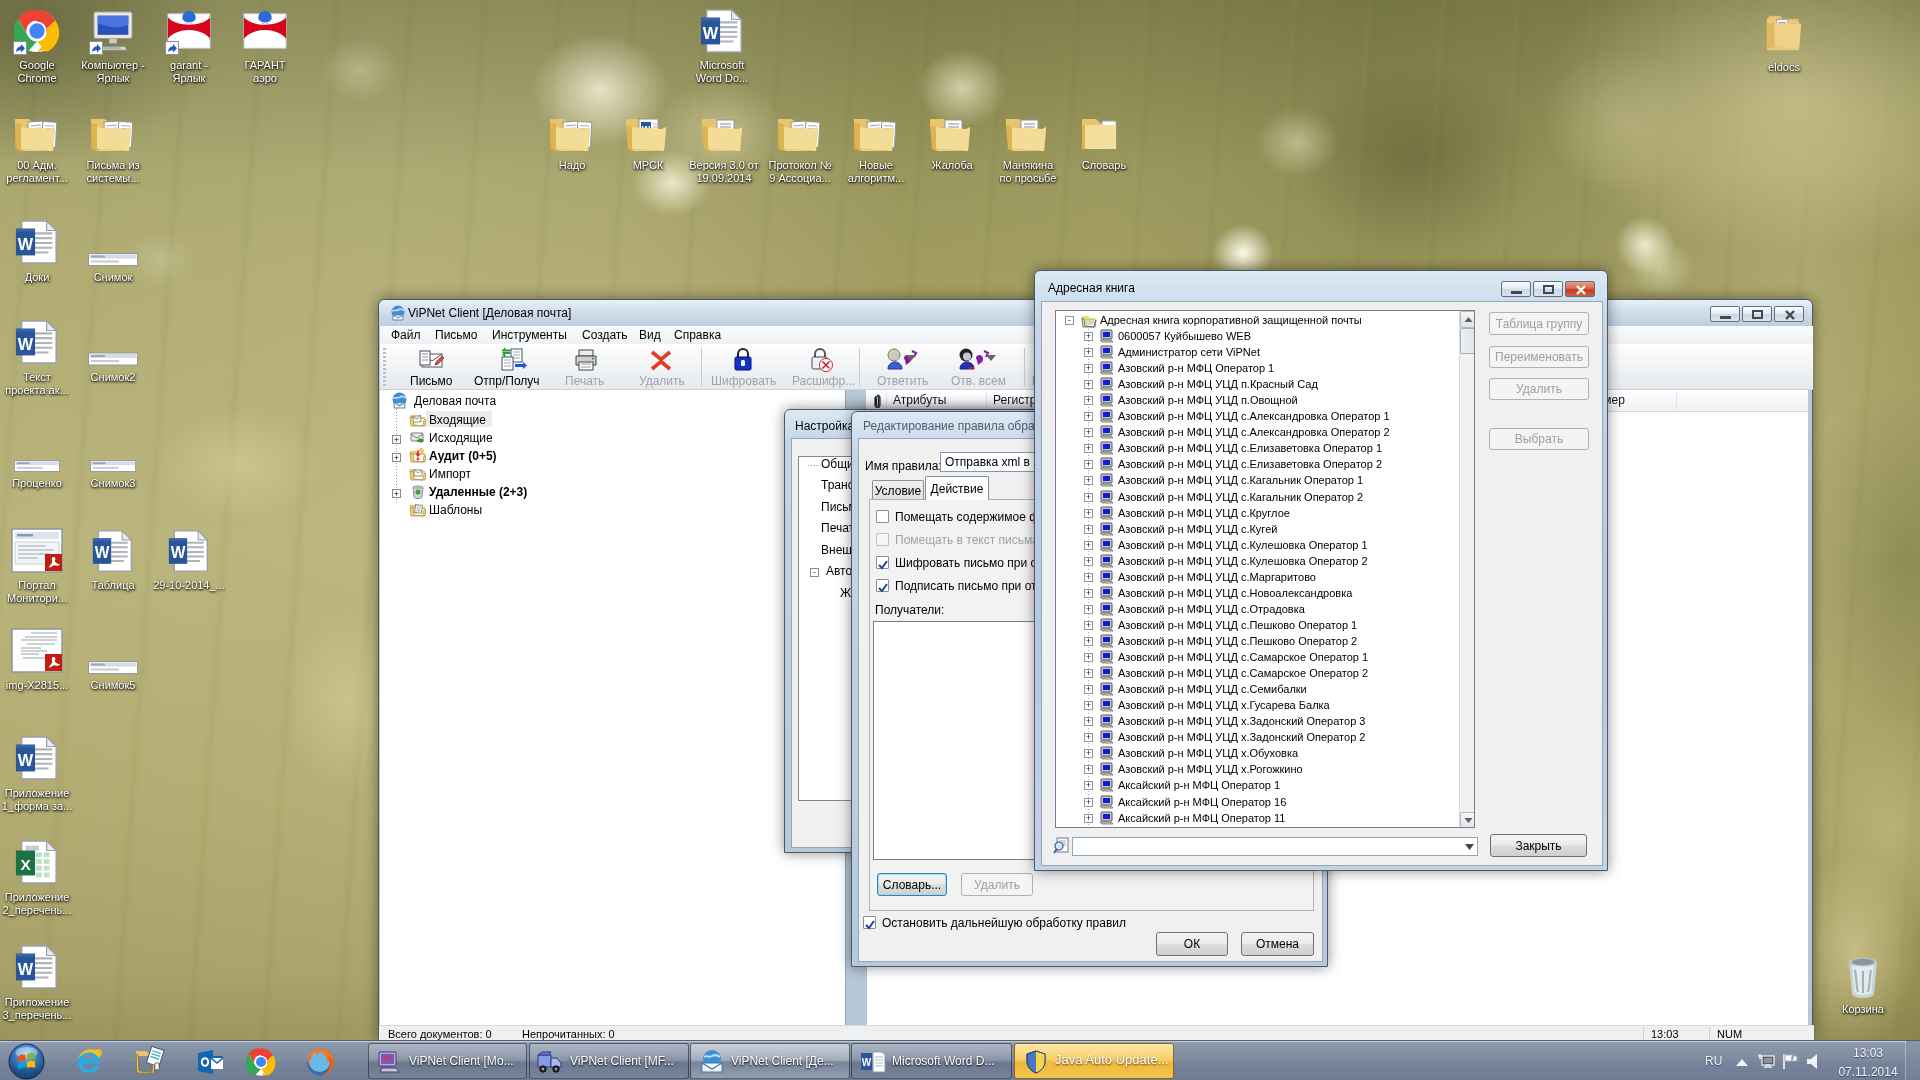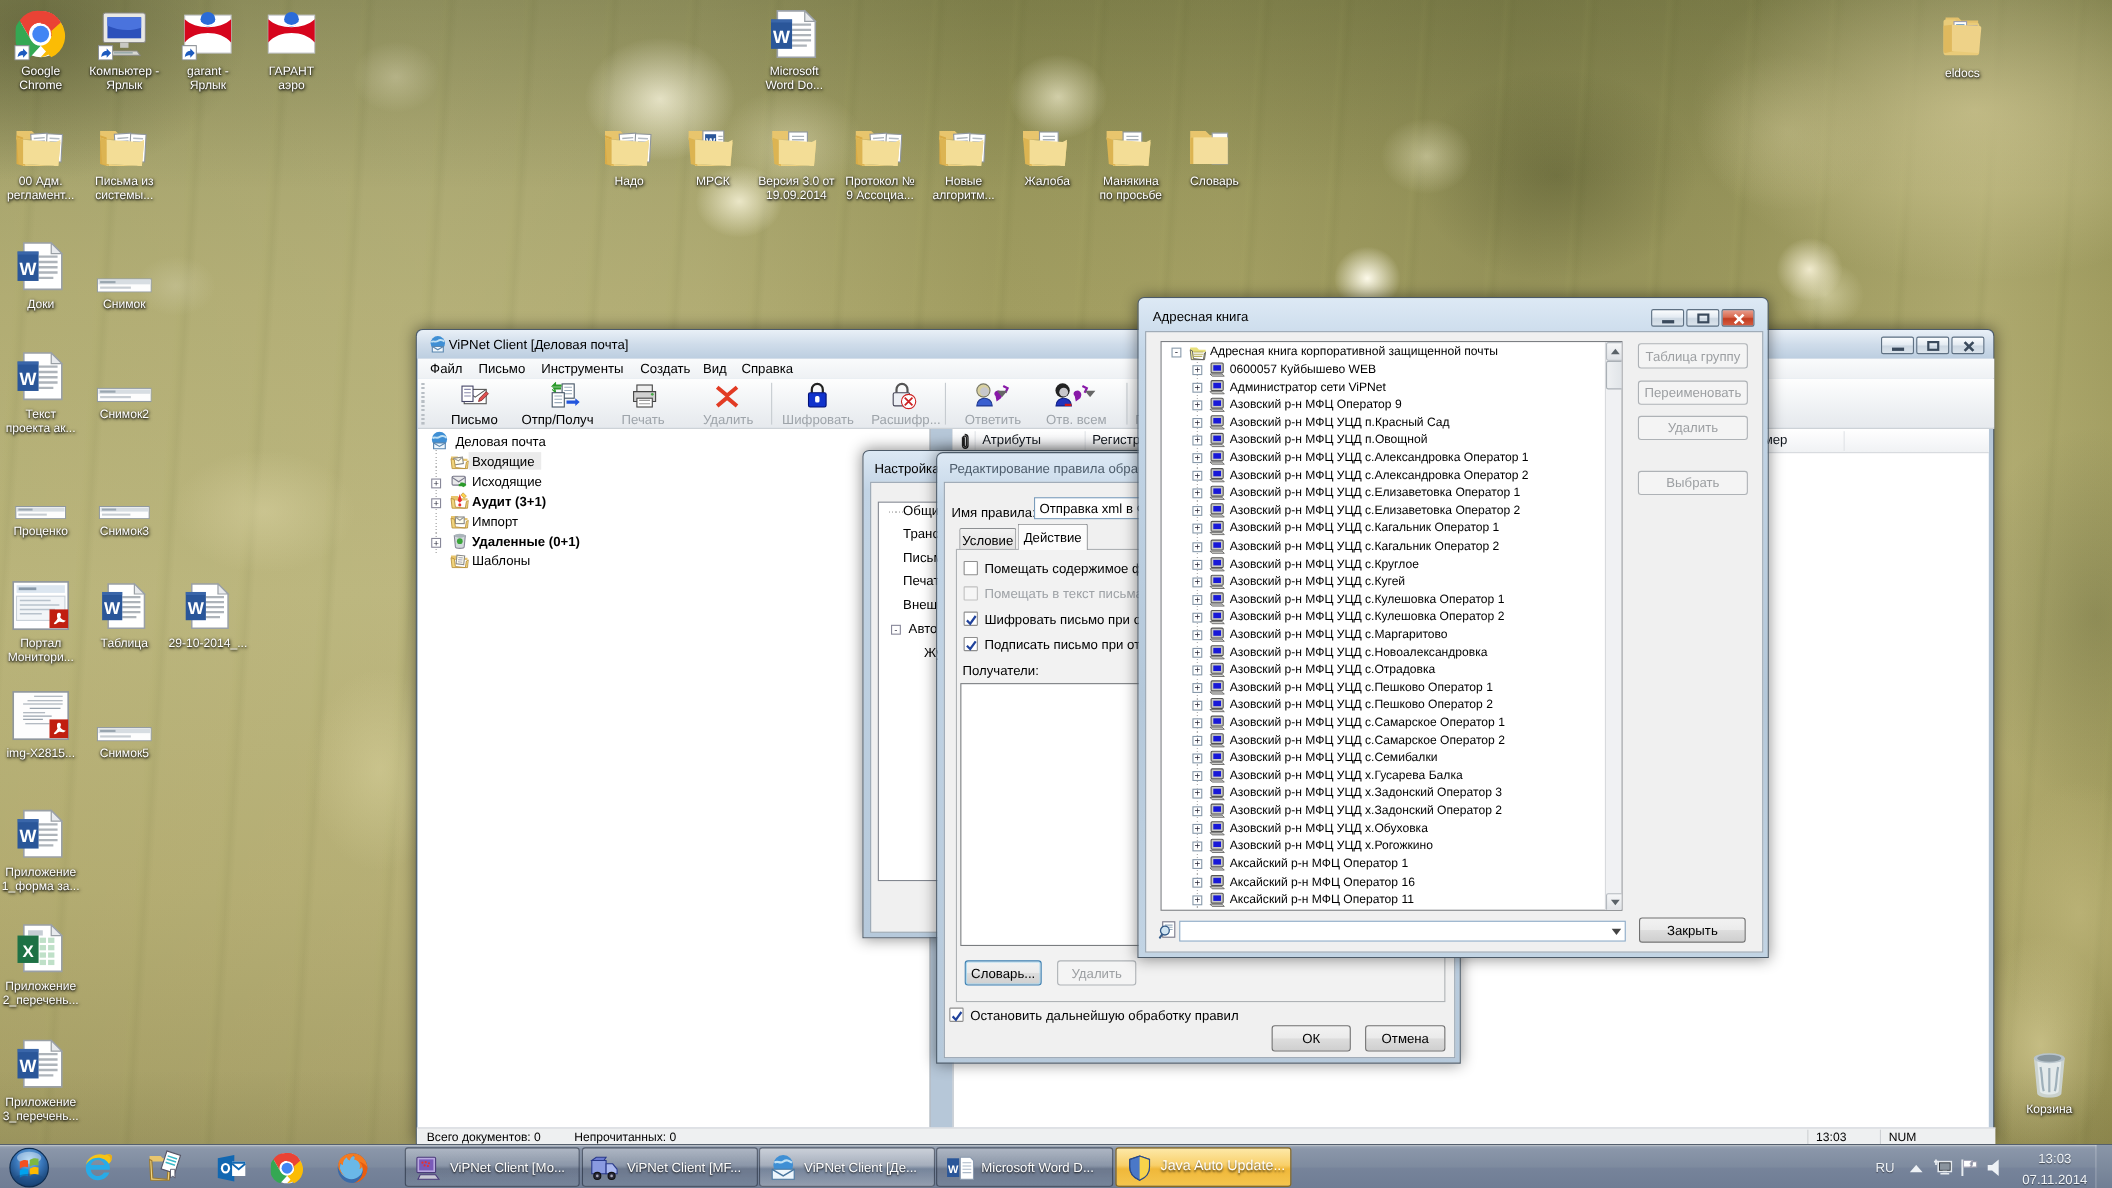--- a/index.html
+++ b/index.html
@@ -545,35 +545,35 @@
       </svg>
   <div class="t12" style="left:49px;top:41px">Исходящие</div>
   <div class="abs" style="left:12px;top:63px;width:9px;height:9px;background:#fff;border:1px solid #889;font:8px/7px monospace;text-align:center;color:#334">+</div>
   <svg class="abs" style="left:29px;top:57px" width="17" height="16" viewBox="0 0 17 16">
         <path d="M1 4h6l2 2h7v2H1z" fill="#e8c56d"></path>
         <path d="M1 6l3 1 1 7 9 1 1-6 2-1-1 7H2z" fill="#f0d47e" stroke="#b8913c" stroke-width=".8"></path>
         <path d="M9 2l2 6-2 2-2-2z" fill="#e83030"></path>
         <circle cx="9" cy="12" r="1.4" fill="#e83030"></circle>
         <path d="M12 1l3 3-2 2-3-3z" fill="#ffd24a" stroke="#b8913c" stroke-width=".6"></path>
       </svg>
-  <div class="t12" style="left:49px;top:59px;font-weight:bold">Аудит (3+1)</div>
+  <div class="t12" style="left:49px;top:59px;font-weight:bold">Аудит (0+5)</div>
   <svg class="abs" style="left:29px;top:75px" width="17" height="16" viewBox="0 0 17 16">
         <path d="M1 4h6l2 2h7v2H1z" fill="#e8c56d"></path>
         <rect x="5" y="5" width="8" height="6" fill="#fffef0" stroke="#888"></rect>
         <path d="M5 5l4 3 4-3" fill="none" stroke="#999"></path>
         <path d="M1 6l3 1 1 7 9 1 1-6 2-1-1 7H2z" fill="#f0d47e" stroke="#b8913c" stroke-width=".8"></path>
       </svg>
   <div class="t12" style="left:49px;top:77px">Импорт</div>
   <div class="abs" style="left:12px;top:99px;width:9px;height:9px;background:#fff;border:1px solid #889;font:8px/7px monospace;text-align:center;color:#334">+</div>
   <svg class="abs" style="left:29px;top:93px" width="17" height="16" viewBox="0 0 17 16">
         <path d="M4 4l1 10c0 .8 2 1.5 4 1.5s4-.7 4-1.5l1-10z" fill="#d2d8dc" stroke="#889"></path>
         <ellipse cx="9" cy="4" rx="5" ry="1.8" fill="#aab4ba"></ellipse>
         <circle cx="9" cy="9" r="2.6" fill="#3aa43a"></circle>
       </svg>
-  <div class="t12" style="left:49px;top:95px;font-weight:bold">Удаленные (0+1)</div>
+  <div class="t12" style="left:49px;top:95px;font-weight:bold">Удаленные (2+3)</div>
   <svg class="abs" style="left:29px;top:111px" width="17" height="16" viewBox="0 0 17 16">
         <path d="M1 4h6l2 2h7v2H1z" fill="#e8c56d"></path>
         <g transform="rotate(6 10 8)">
           <rect x="6" y="4" width="7" height="8" fill="#fffef0" stroke="#888"></rect>
           <path d="M7.5 6h4M7.5 8h4M7.5 10h4" stroke="#aab"></path>
         </g>
         <path d="M1 6l3 1 1 7 9 1 1-6 2-1-1 7H2z" fill="#f0d47e" stroke="#b8913c" stroke-width=".8"></path>
       </svg>
   <div class="t12" style="left:49px;top:113px">Шаблоны</div>
  </div>
@@ -669,21 +669,21 @@
       </svg>
   <div class="t11" style="left:62px;top:35px">Администратор сети ViPNet</div>
   <div class="abs" style="left:28px;top:53px;width:9px;height:9px;background:#fff;border:1px solid #8899aa">
         <span style="display:block;font:9px/7px &quot;Liberation Sans&quot;;text-align:center;color:#223">+</span>
       </div>
   <svg class="abs" style="left:43px;top:50px" width="15" height="15" viewBox="0 0 15 15">
         <rect x="2" y="1" width="11" height="9" rx="1" fill="#c8c8c4" stroke="#555"></rect>
         <rect x="4" y="3" width="7" height="5" fill="#1818d8"></rect>
         <path d="M1 11h11l2 2H3z" fill="#d0d0cc" stroke="#555" stroke-width=".7"></path>
       </svg>
-  <div class="t11" style="left:62px;top:51px">Азовский р-н МФЦ Оператор 9</div>
+  <div class="t11" style="left:62px;top:51px">Азовский р-н МФЦ Оператор 1</div>
   <div class="abs" style="left:28px;top:69px;width:9px;height:9px;background:#fff;border:1px solid #8899aa">
         <span style="display:block;font:9px/7px &quot;Liberation Sans&quot;;text-align:center;color:#223">+</span>
       </div>
   <svg class="abs" style="left:43px;top:66px" width="15" height="15" viewBox="0 0 15 15">
         <rect x="2" y="1" width="11" height="9" rx="1" fill="#c8c8c4" stroke="#555"></rect>
         <rect x="4" y="3" width="7" height="5" fill="#1818d8"></rect>
         <path d="M1 11h11l2 2H3z" fill="#d0d0cc" stroke="#555" stroke-width=".7"></path>
       </svg>
   <div class="t11" style="left:62px;top:67px">Азовский р-н МФЦ УЦД п.Красный Сад</div>
   <div class="abs" style="left:28px;top:85px;width:9px;height:9px;background:#fff;border:1px solid #8899aa">

